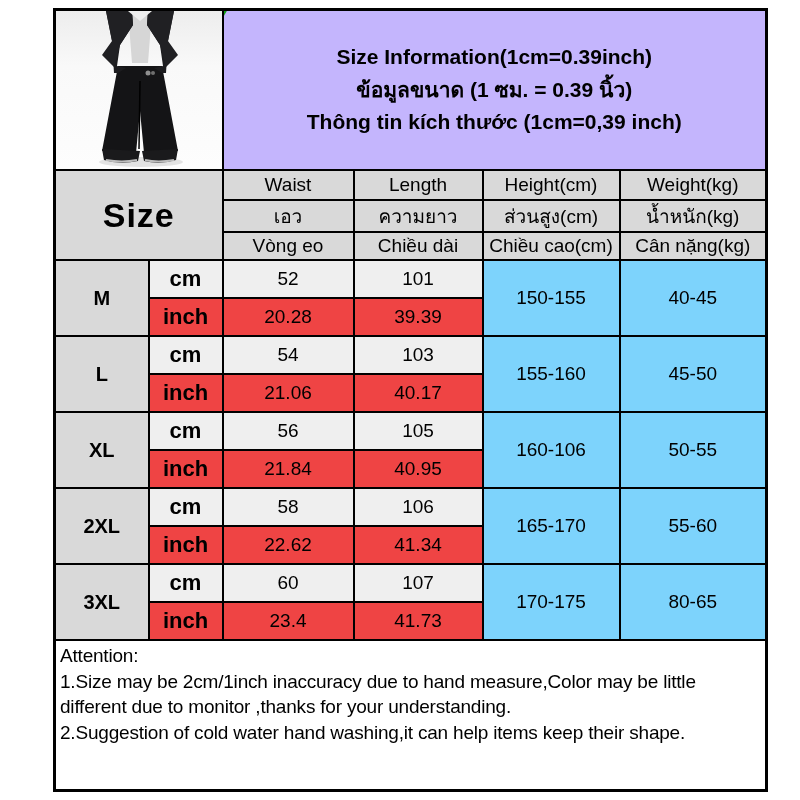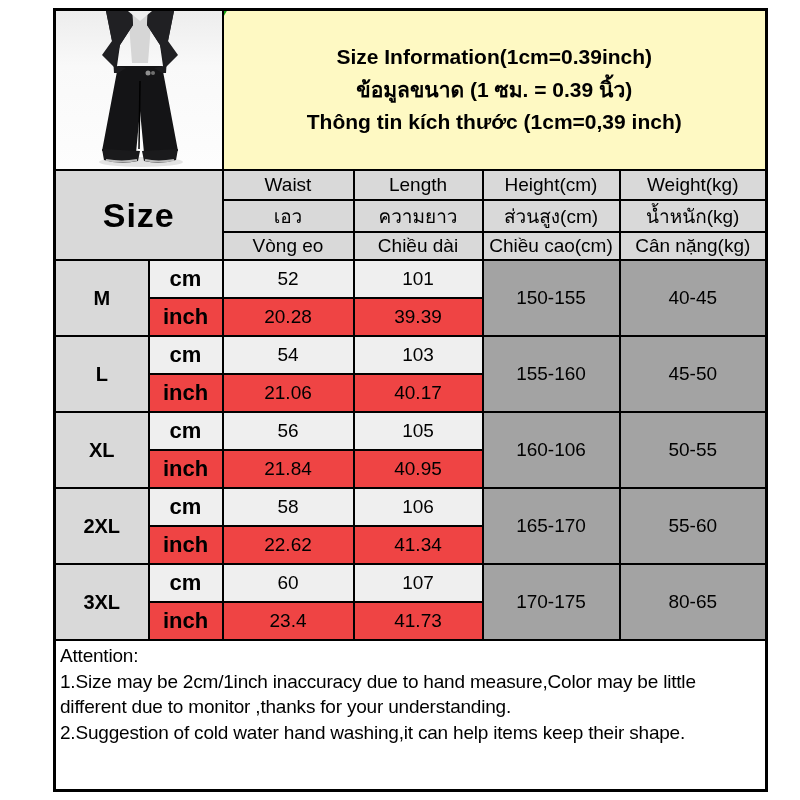--- a/index.html
+++ b/index.html
@@ -12,35 +12,35 @@
   table{
     border-collapse:collapse;border:3px solid #000;
     table-layout:fixed;width:712px;
   }
   td{
     border:2px solid #000;text-align:center;vertical-align:middle;
     overflow:hidden;padding:0;
   }
   td.photo-cell{background:#fbfbfb;padding:0;}
   td.title-cell{
-    background:#fef9c3;font-weight:bold;font-size:21px;line-height:1.55;
+    background:#c4b5fd;font-weight:bold;font-size:21px;line-height:1.55;
     position:relative;
   }
   .green-flag{
     position:absolute;top:-2px;left:-8px;width:0;height:0;
     border-left:6px solid transparent;border-right:6px solid transparent;
     border-top:10px solid #12a012;
   }
   td.hdr{background:#d9d9d9;font-weight:normal;font-size:19px;}
   td.size-hdr{background:#d9d9d9;font-weight:bold;font-size:34px;letter-spacing:1px;}
   .cm-row td{background:#efefef;font-size:19px;}
   .inch-row td{background:#ef4444;font-size:19px;}
   td.unit{font-weight:bold;font-size:22px;}
   td.size-lbl{background:#d9d9d9;font-weight:bold;font-size:20px;}
-  td.merged{background:#a3a3a3;font-size:19px;}
+  td.merged{background:#7dd3fc;font-size:19px;}
   td.attention-cell{
     background:#ffffff;text-align:left;vertical-align:top;
     padding:2px 6px 0 4px;font-size:19px;line-height:25.5px;
     letter-spacing:-0.2px;
     margin-left:20px;
   }
   .photo-svg{display:block;}
 </style>
 </head>
 <body>

